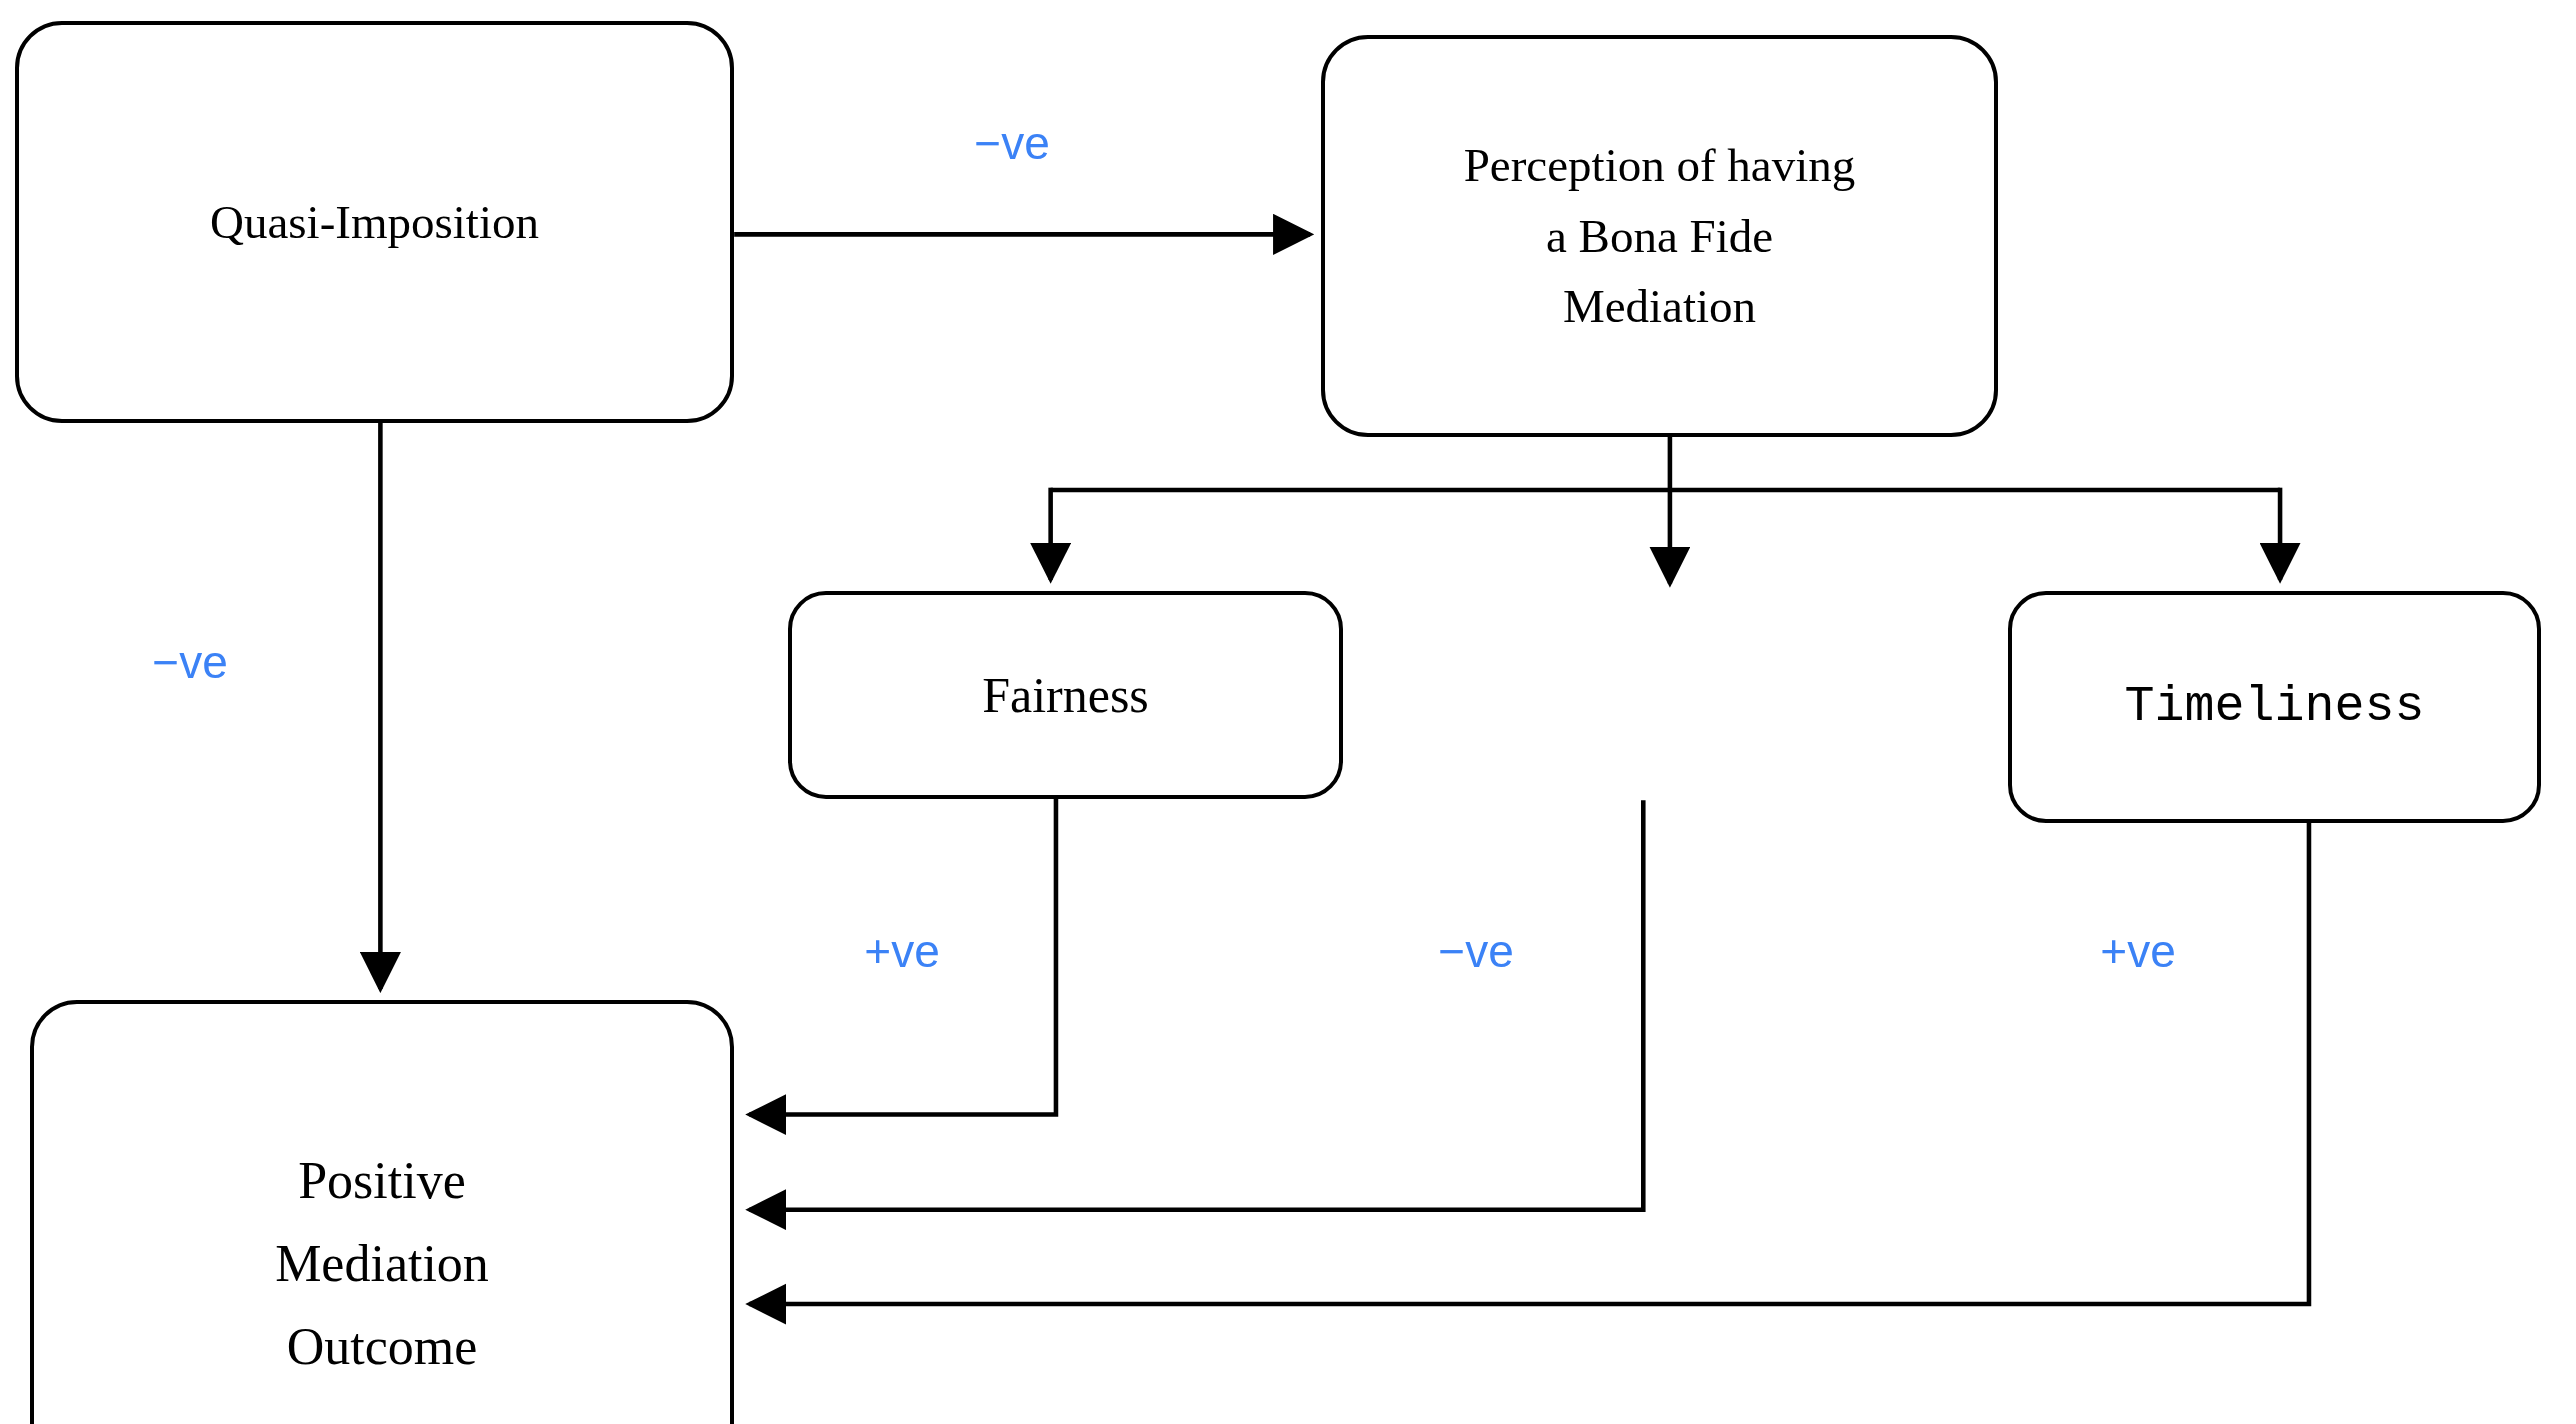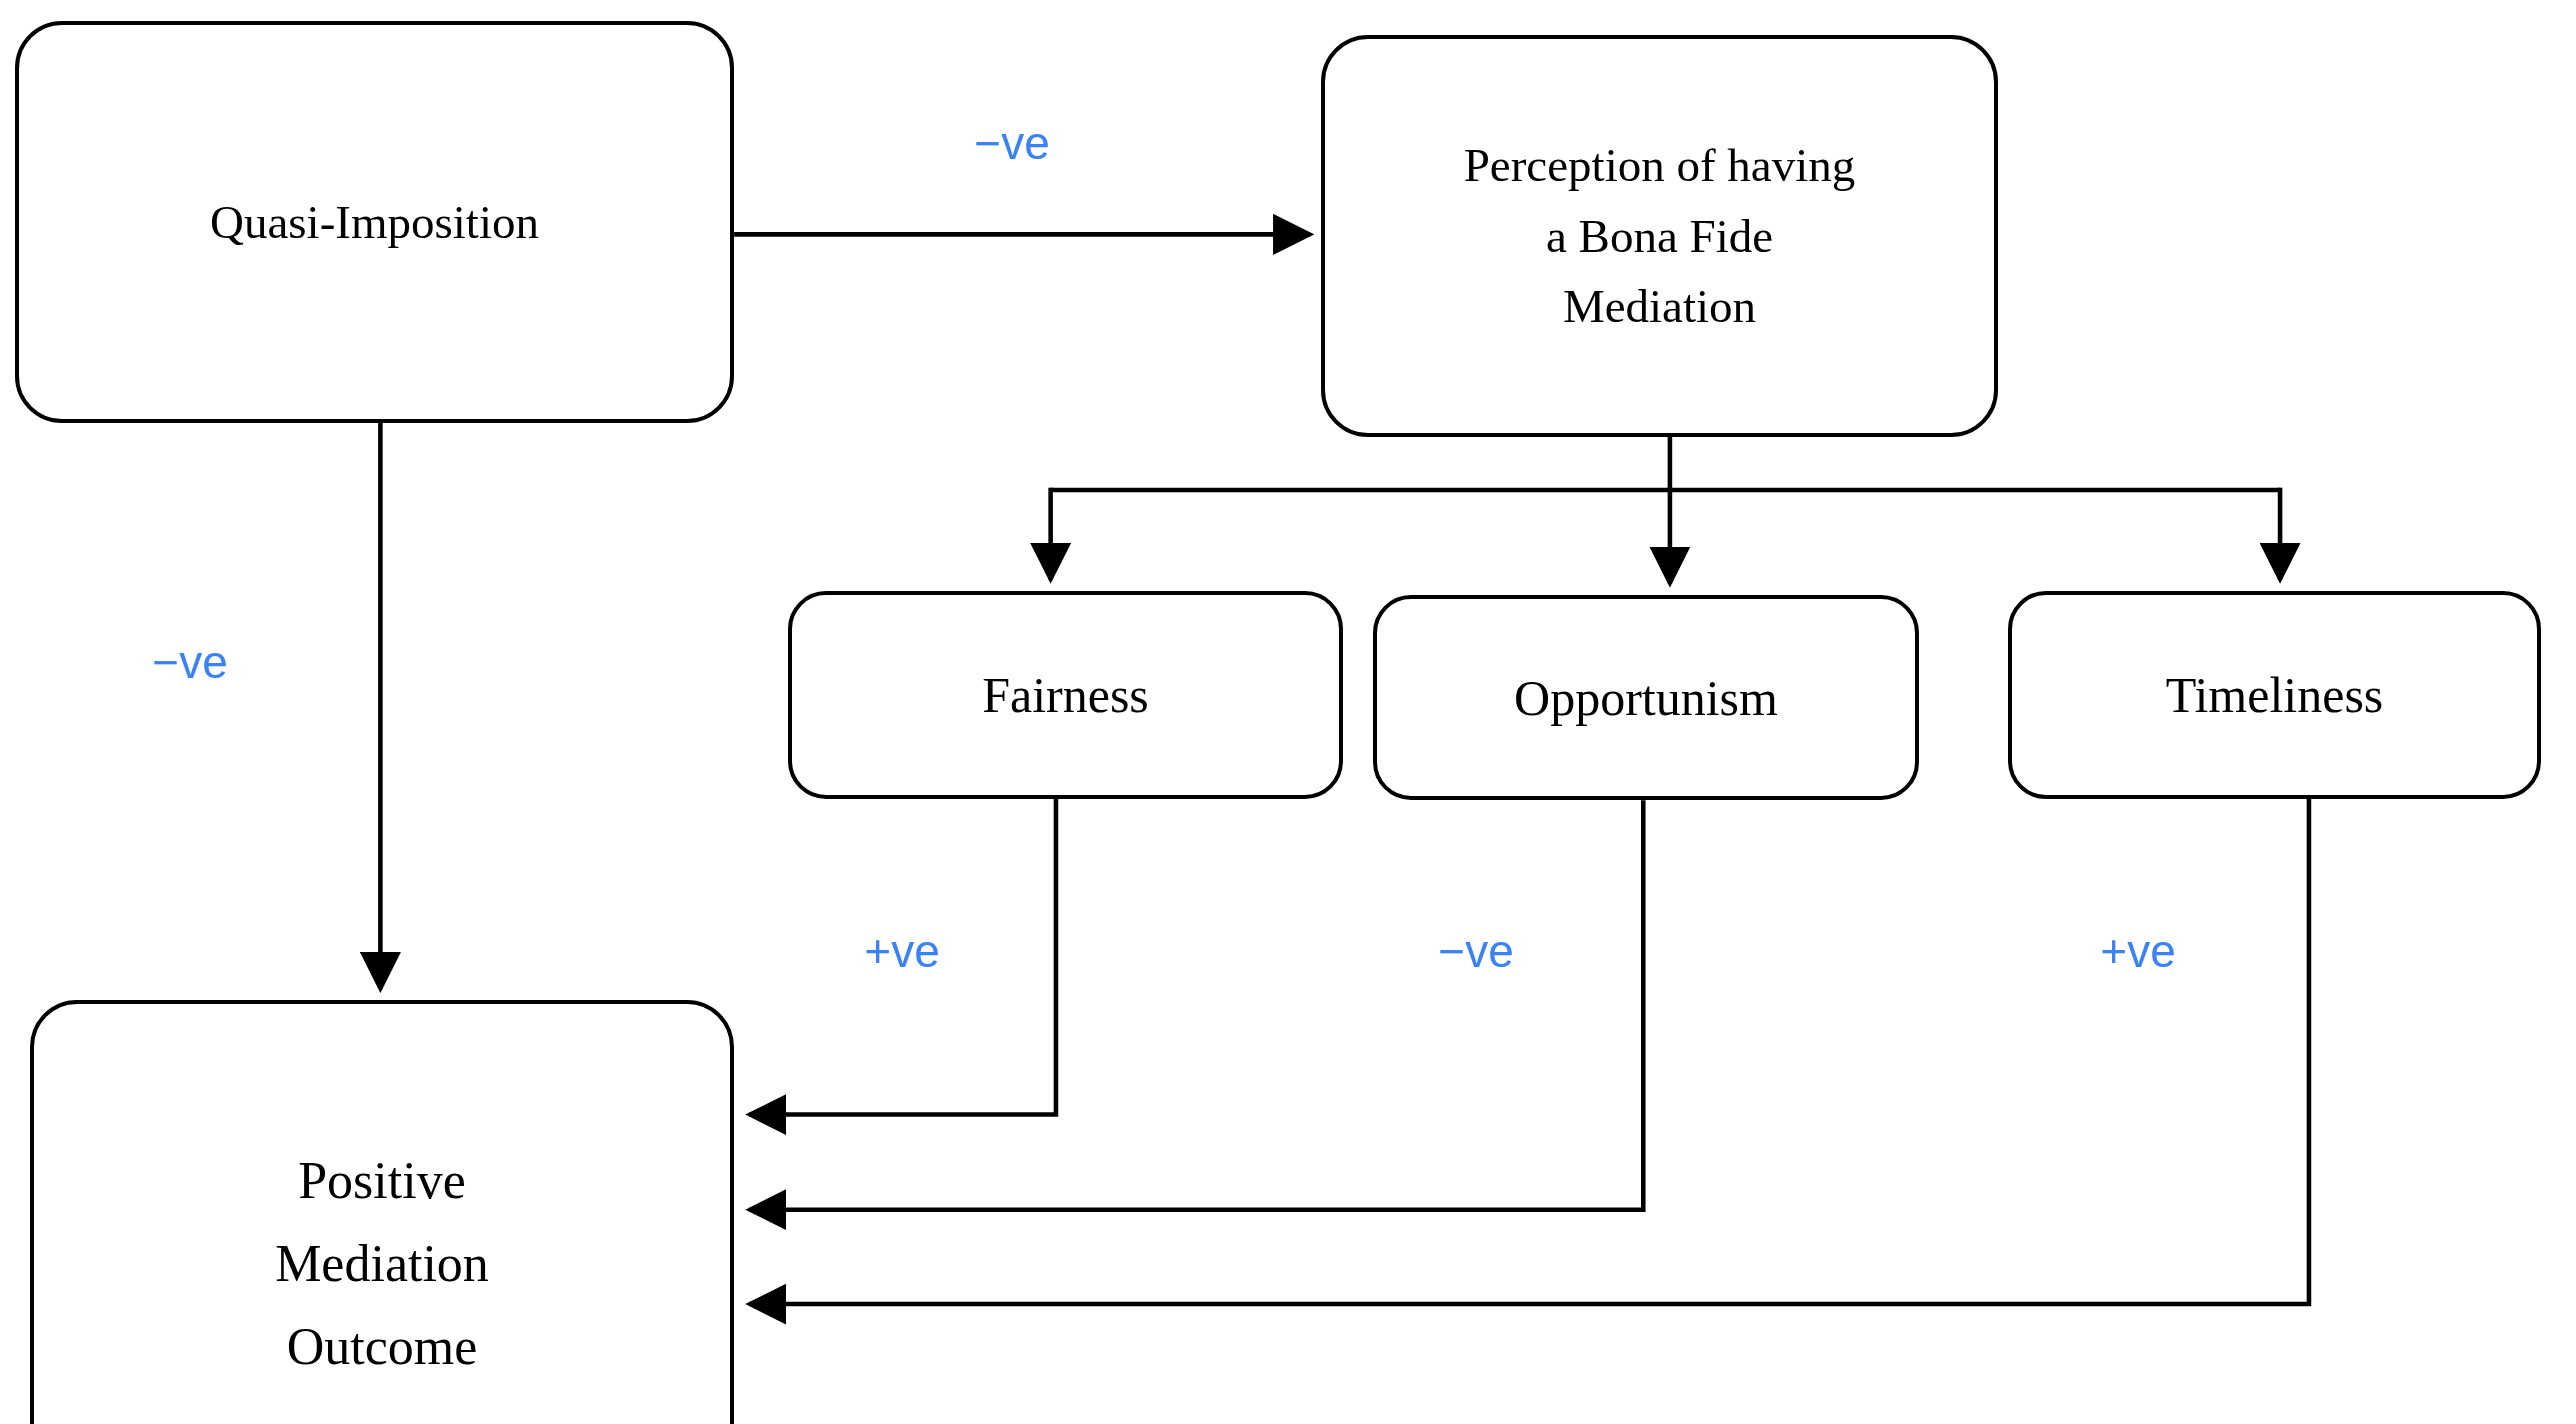--- a/index.html
+++ b/index.html
@@ -22,21 +22,21 @@
     text-align: center;
     color: #000000;
   }
   .node.big   { border-radius: 47px; font-size: 47px; line-height: 1.5; }
   .node.small { border-radius: 38px; font-size: 50px; line-height: 1.4; }
   .node-label { white-space: pre-line; }
   #node-quasi       { left: 15px;   top: 21px;   width: 719px; height: 402px; }
   #node-perception  { left: 1321px; top: 35px;   width: 677px; height: 402px; }
   #node-fairness    { left: 752px;  top: 591px;  width: 555px; height: 208px; margin-left: 36px; }
   #node-opportunism { left: 1373px; top: 595px;  width: 546px; height: 205px; }
-  #node-timeliness  { left: 2008px; top: 591px;  width: 533px; height: 208px; }
+  #node-timeliness  { left: 2008px; top: 591px;  width: 533px; height: 232px; font-family: Liberation Mono, monospace; }
   #node-positive    { left: 30px;   top: 1000px; width: 704px; height: 527px; font-size: 52px; line-height: 1.6; }
   .edge-label {
     position: absolute;
     transform: translate(-50%, -50%);
     font-family: "Liberation Sans", sans-serif;
     font-size: 46px;
     color: #3b82f6;
     white-space: nowrap;
   }
   #label-quasi-perception   { left: 1012px; top: 143px; }
@@ -88,23 +88,20 @@
   <div class="node big" id="node-perception">
     <span class="node-label">Perception of having
 a Bona Fide
 Mediation</span>
   </div>
 
   <div class="node small" id="node-fairness">
     <span class="node-label">Fairness</span>
   </div>
 
-  <div class="node small" id="node-opportunism">
-    <span class="node-label">Opportunism</span>
-  </div>
 
   <div class="node small" id="node-timeliness">
     <span class="node-label">Timeliness</span>
   </div>
 
   <div class="node big" id="node-positive">
     <span class="node-label">Positive
 Mediation
 Outcome</span>
   </div>

